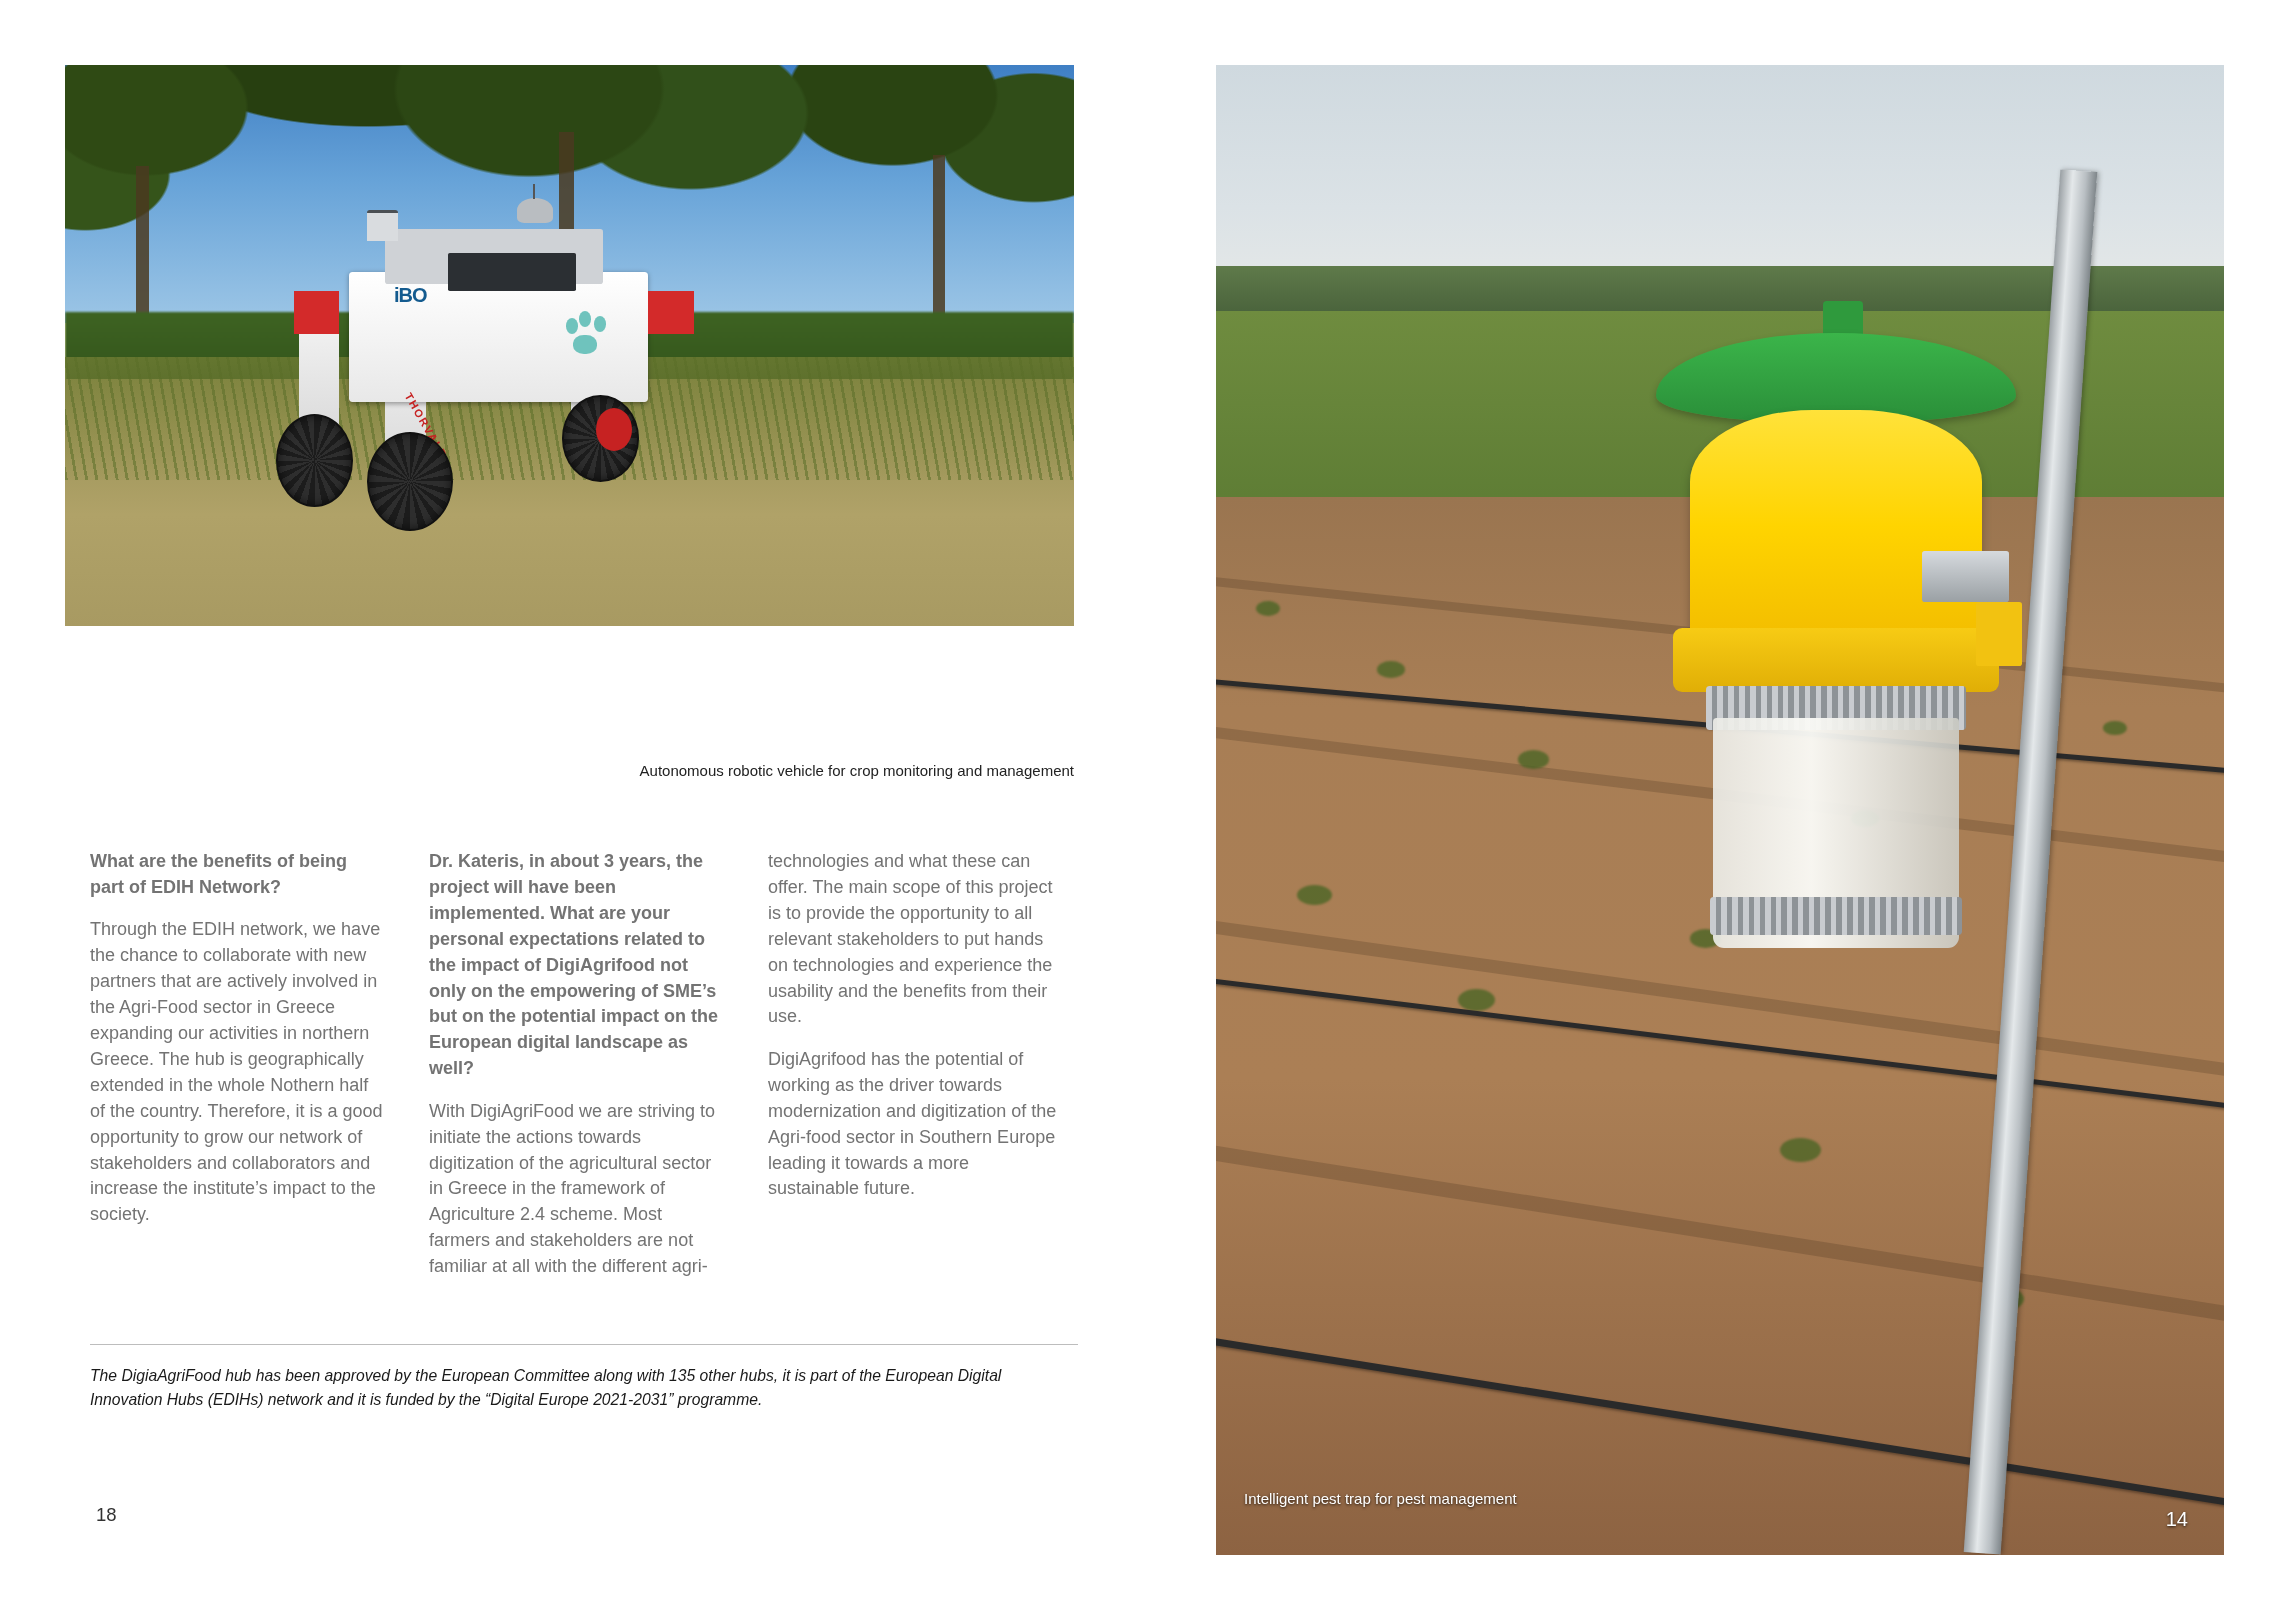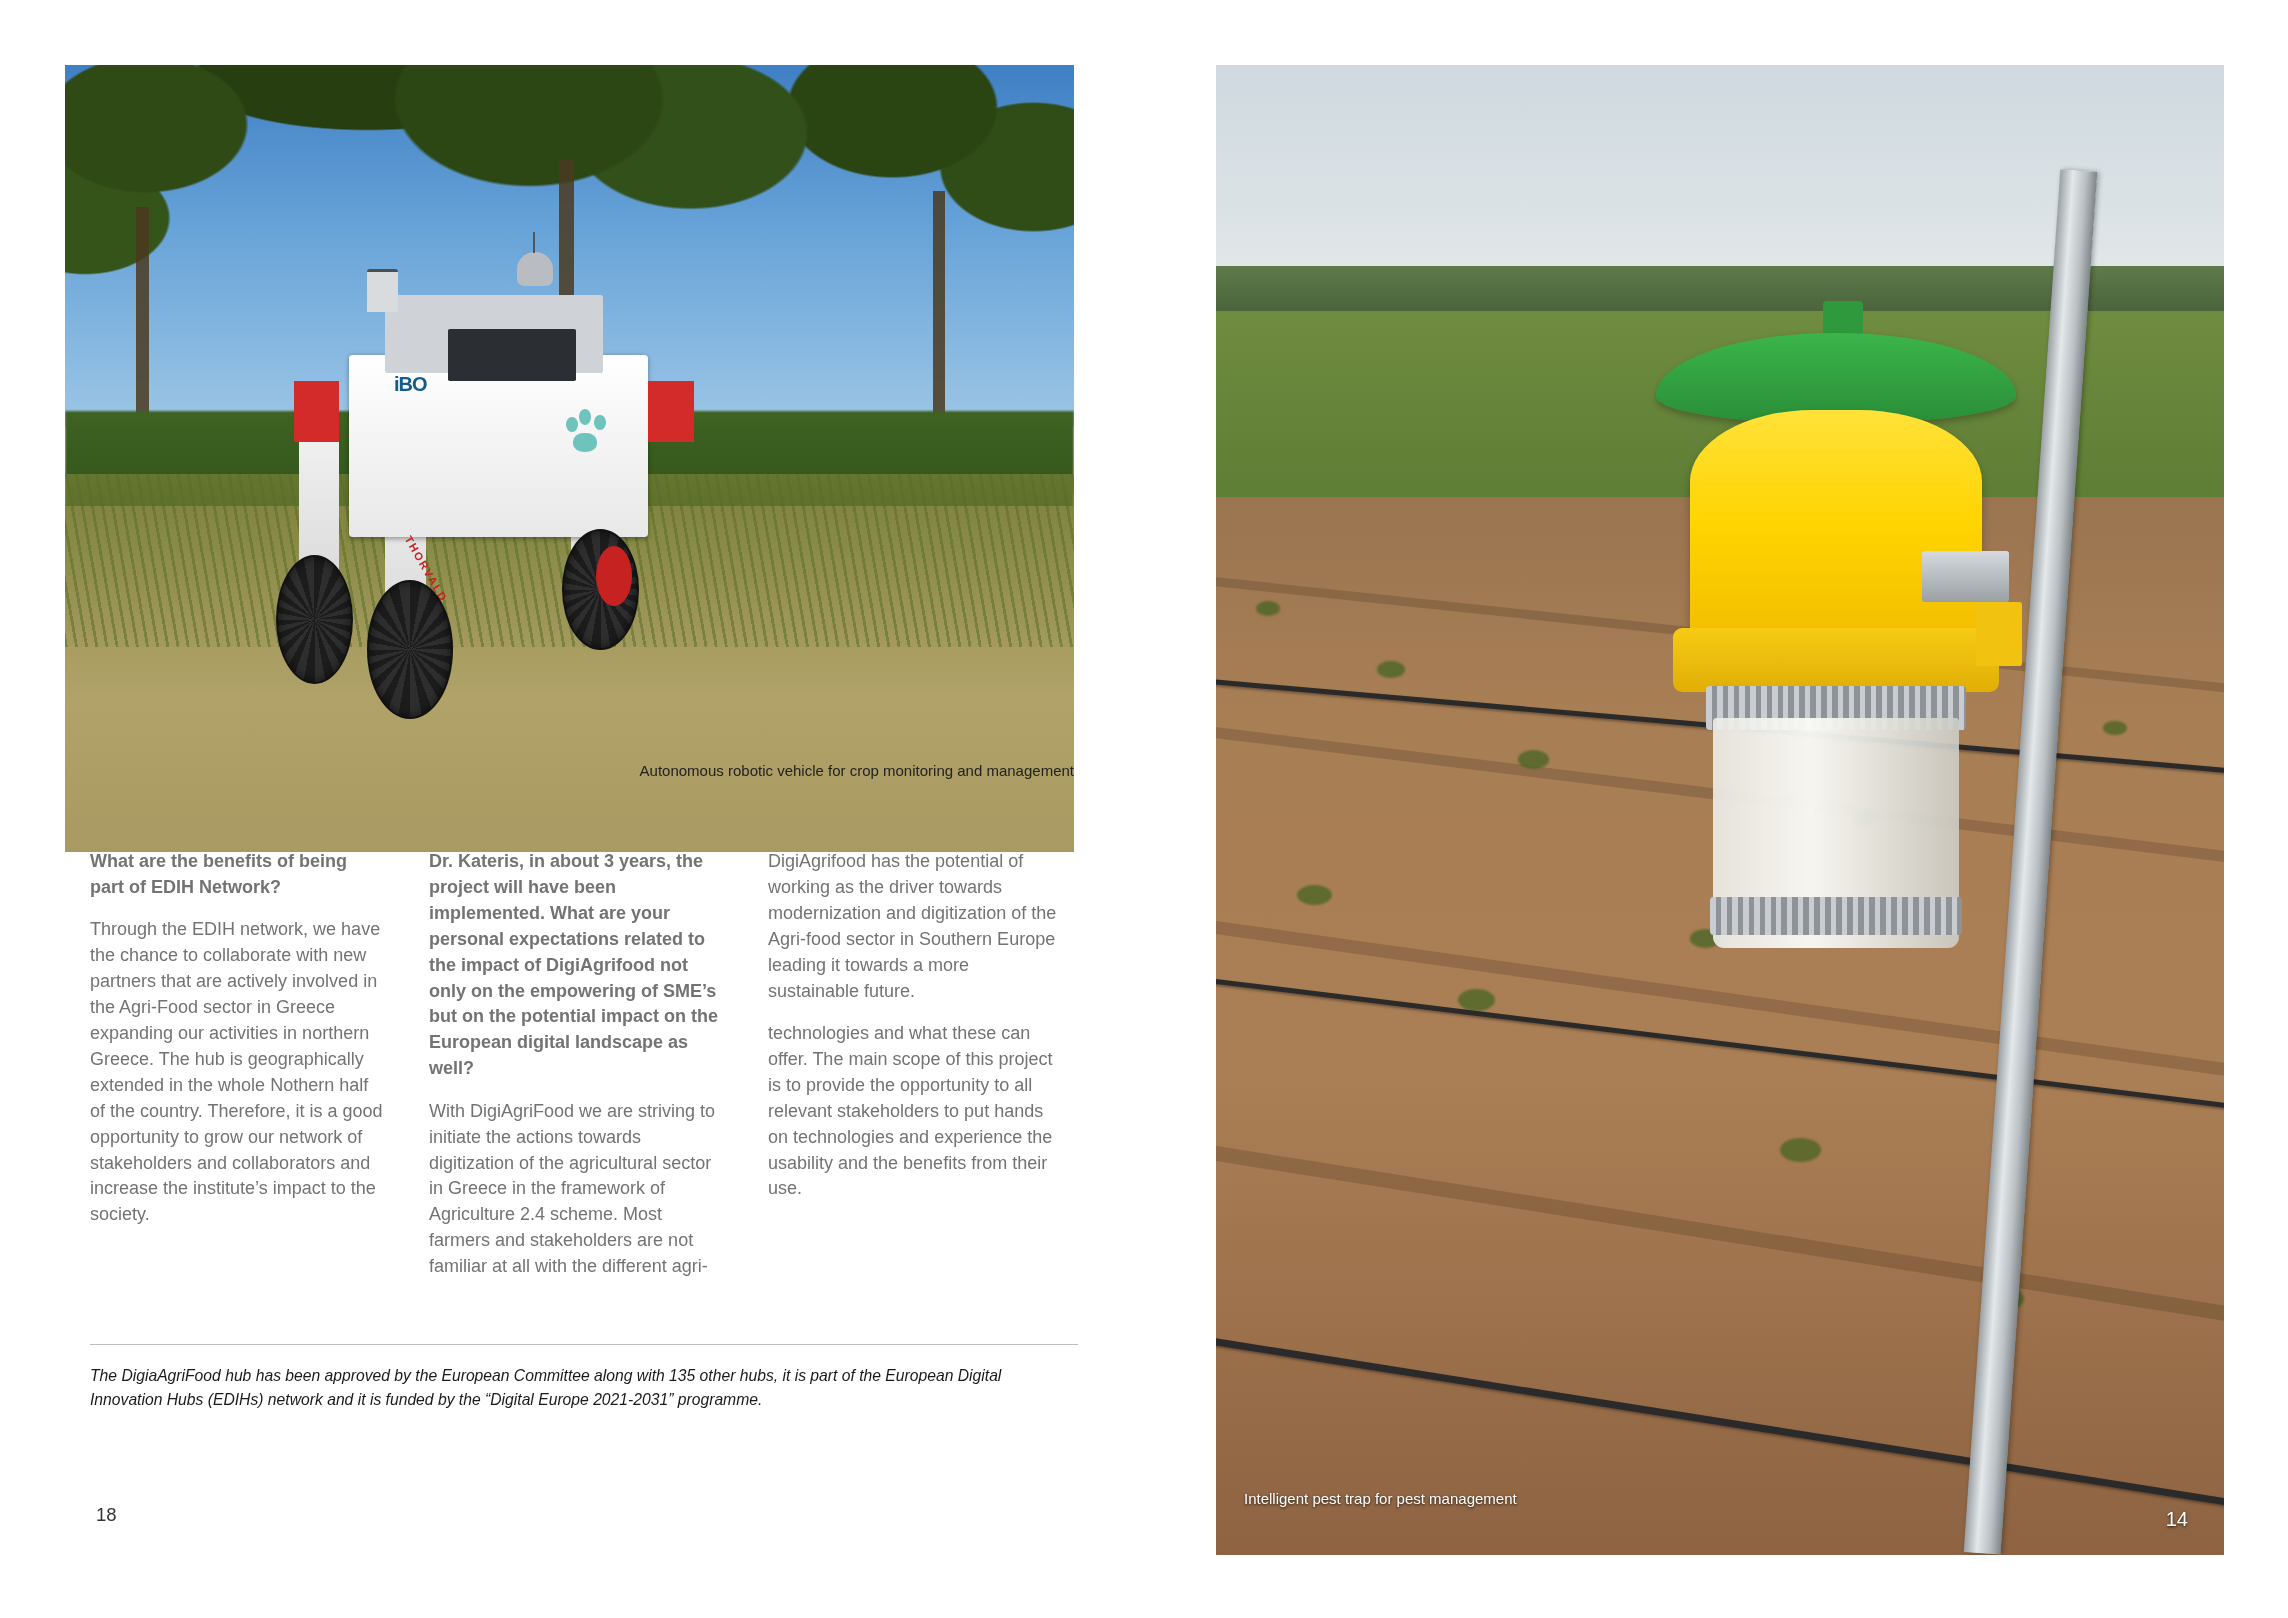--- a/index.html
+++ b/index.html
@@ -32,21 +32,21 @@
     width: 1144px;
     height: 1619px;
     background: #ffffff;
   }
 
   .photo-robot {
     position: absolute;
     left: 65px;
     top: 65px;
     width: 1009px;
-    height: 787px;
+    height: 561px;
     overflow: hidden;
     background: #fef9c3;
   }
 
   
   .robot-sky {
     position: absolute;
     left: 0; top: 0; right: 0; height: 46%;
     background: linear-gradient(#3f7fc4 0%, #67a3d8 45%, #9dc6e6 100%);
   }
@@ -401,22 +401,22 @@
     <div class="cols">
       <div class="col">
         <p class="q">What are the benefits of being part of EDIH Network?</p>
         <p>Through the EDIH network, we have the chance to collaborate with new partners that are actively involved in the Agri-Food sector in Greece expanding our activities in northern Greece. The hub is geographically extended in the whole Nothern half of the country. Therefore, it is a good opportunity to grow our network of stakeholders and collaborators and increase the institute’s impact to the society.</p>
       </div>
       <div class="col">
         <p class="q">Dr. Kateris, in about 3 years, the project will have been implemented. What are your personal expectations related to the impact of DigiAgrifood not only on the empowering of SME’s but on the potential impact on the European digital landscape as well?</p>
         <p>With DigiAgriFood we are striving to initiate the actions towards digitization of the agricultural sector in Greece in the framework of Agriculture 2.4 scheme. Most farmers and stakeholders are not familiar at all with the different agri-</p>
       </div>
       <div class="col">
+        <p>technologies and what these can offer. The main scope of this project is to provide the opportunity to all relevant stakeholders to put hands on technologies and experience the usability and the benefits from their use.</p>
         <p>DigiAgrifood has the potential of working as the driver towards modernization and digitization of the Agri-food sector in Southern Europe leading it towards a more sustainable future.</p>
-        <p>technologies and what these can offer. The main scope of this project is to provide the opportunity to all relevant stakeholders to put hands on technologies and experience the usability and the benefits from their use.</p>
       </div>
     </div>
 
     <div class="rule"></div>
     <div class="footnote">
       <span>The </span><b>DigiaAgriFood</b><span> hub has been approved by the </span><b>European Committee</b><span> along with 135 other hubs, it is part of the </span><b>European Digital Innovation Hubs (EDIHs) network</b><span> and it is funded by the “</span><b>Digital Europe 2021-2031</b><span>” programme.</span>
     </div>
 
     <div class="pageno-left">18</div>
   </div>

